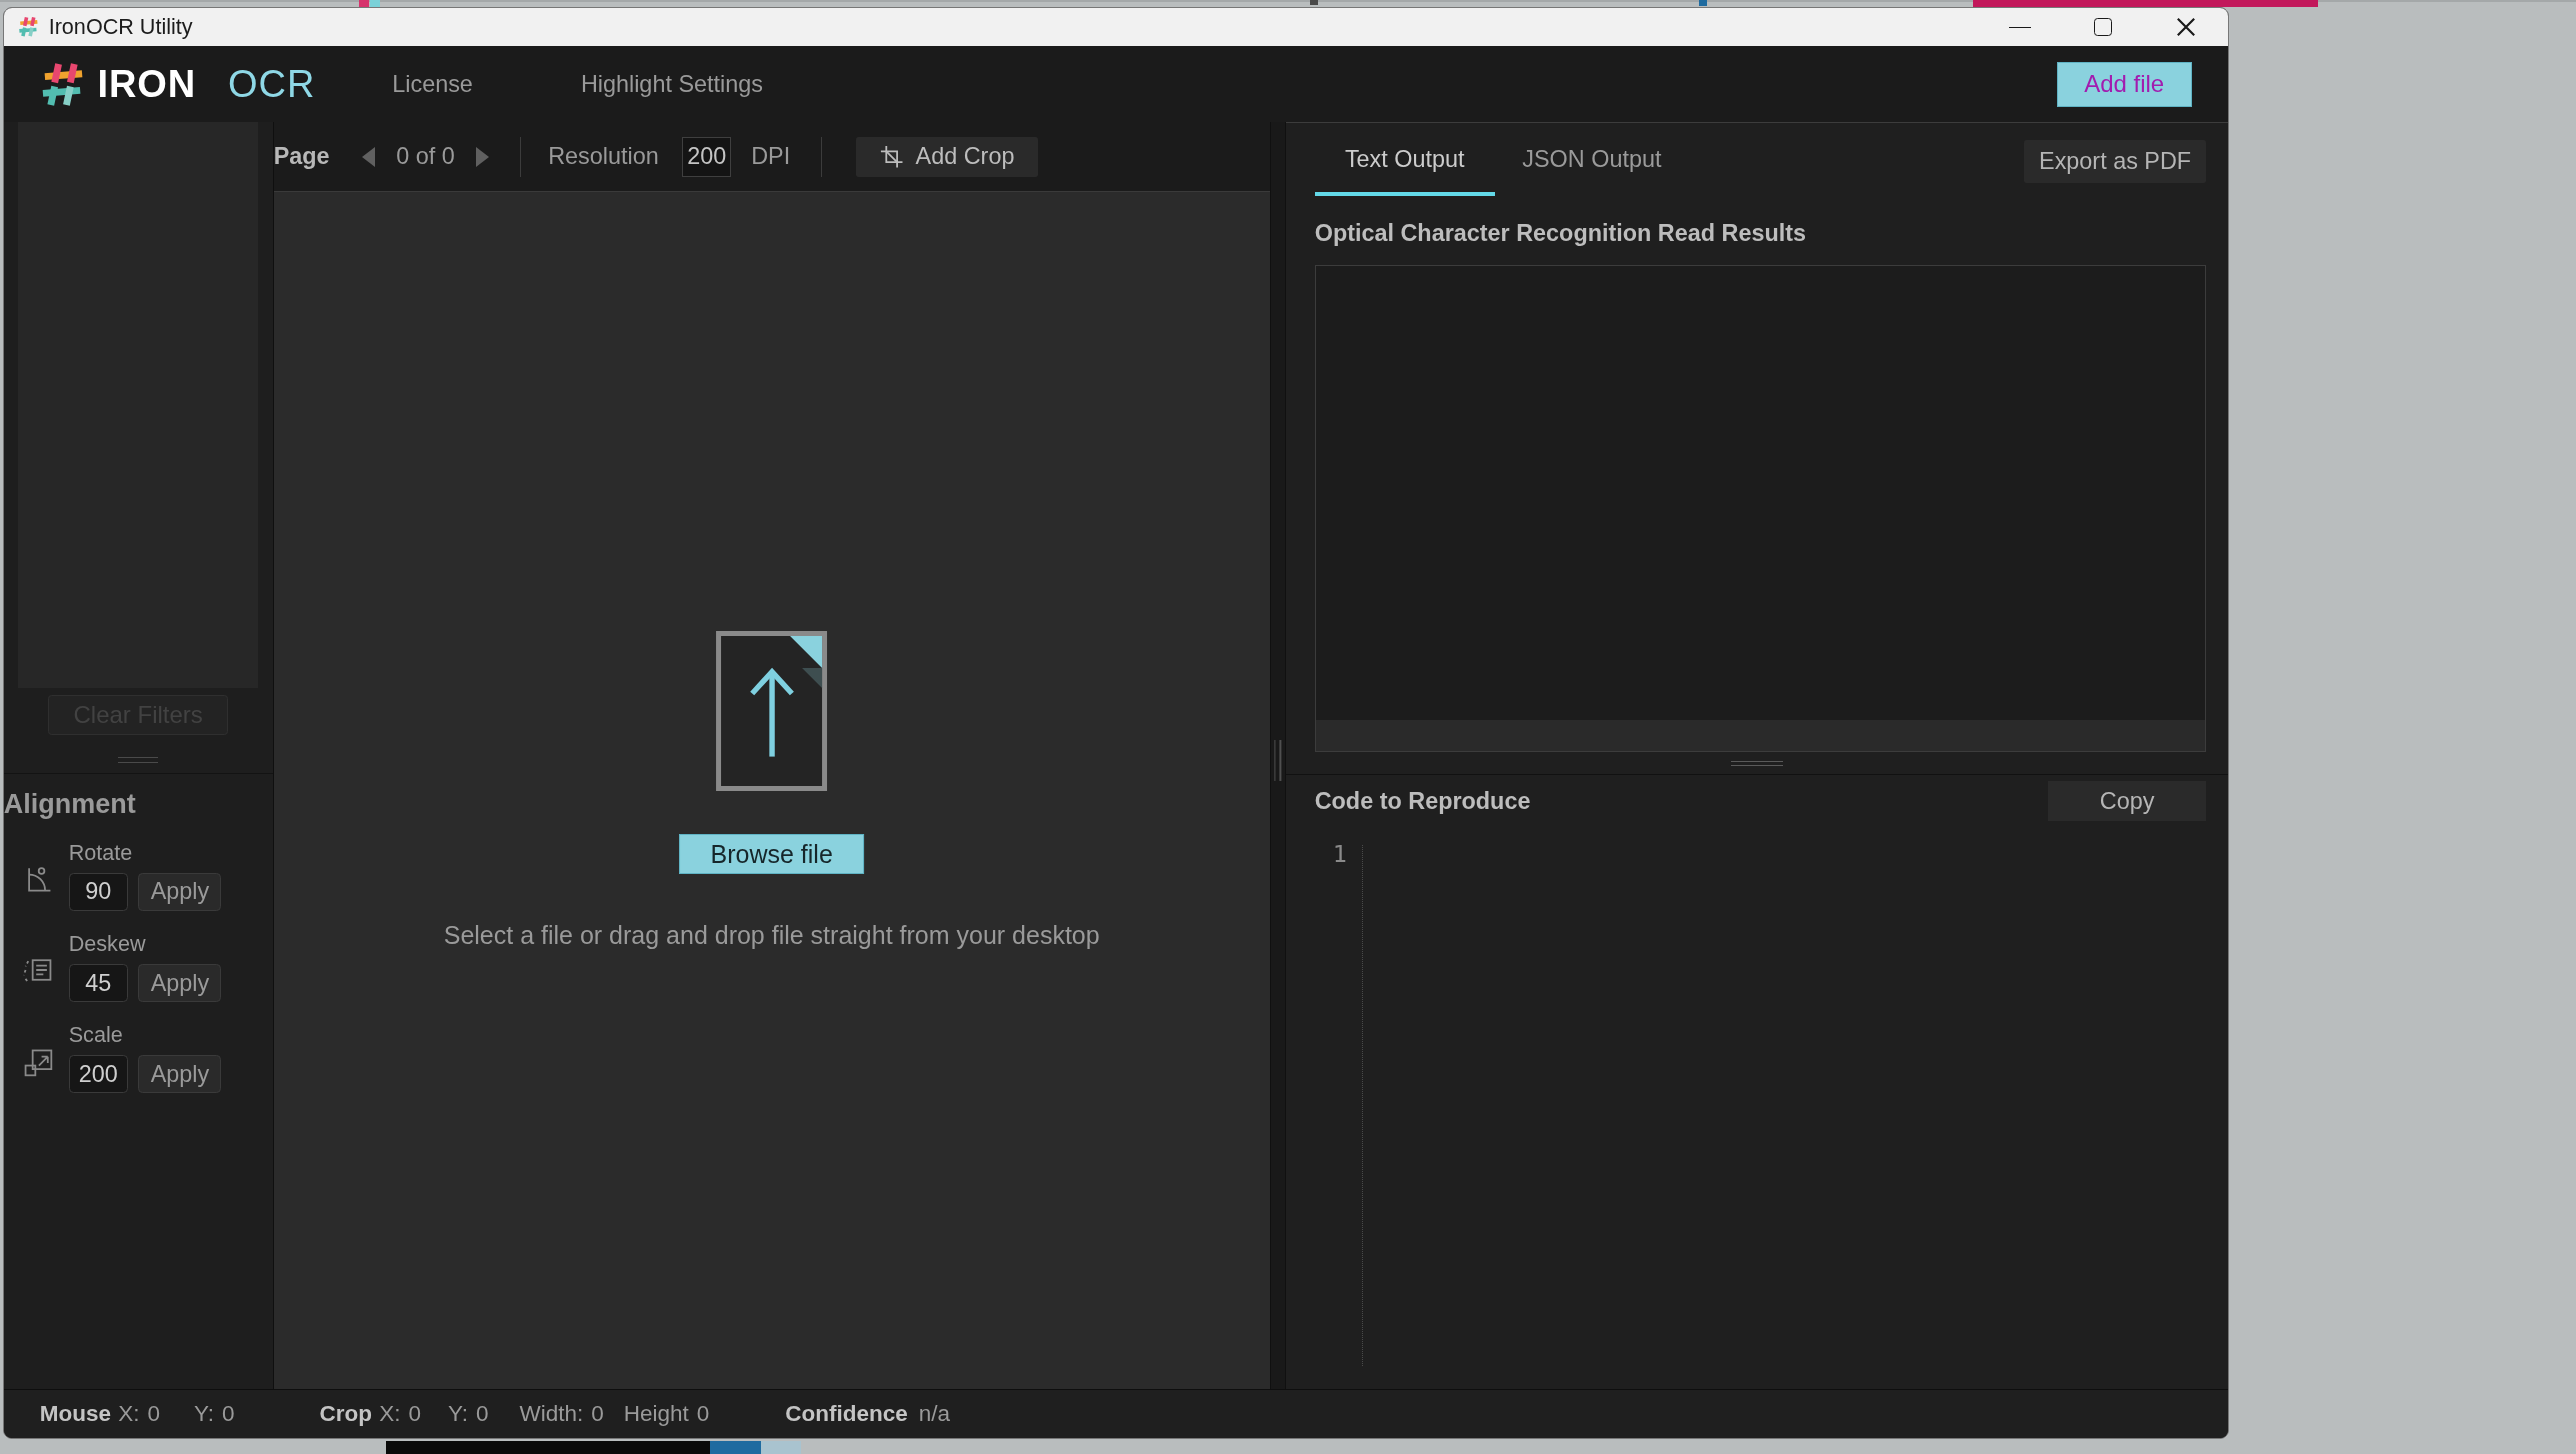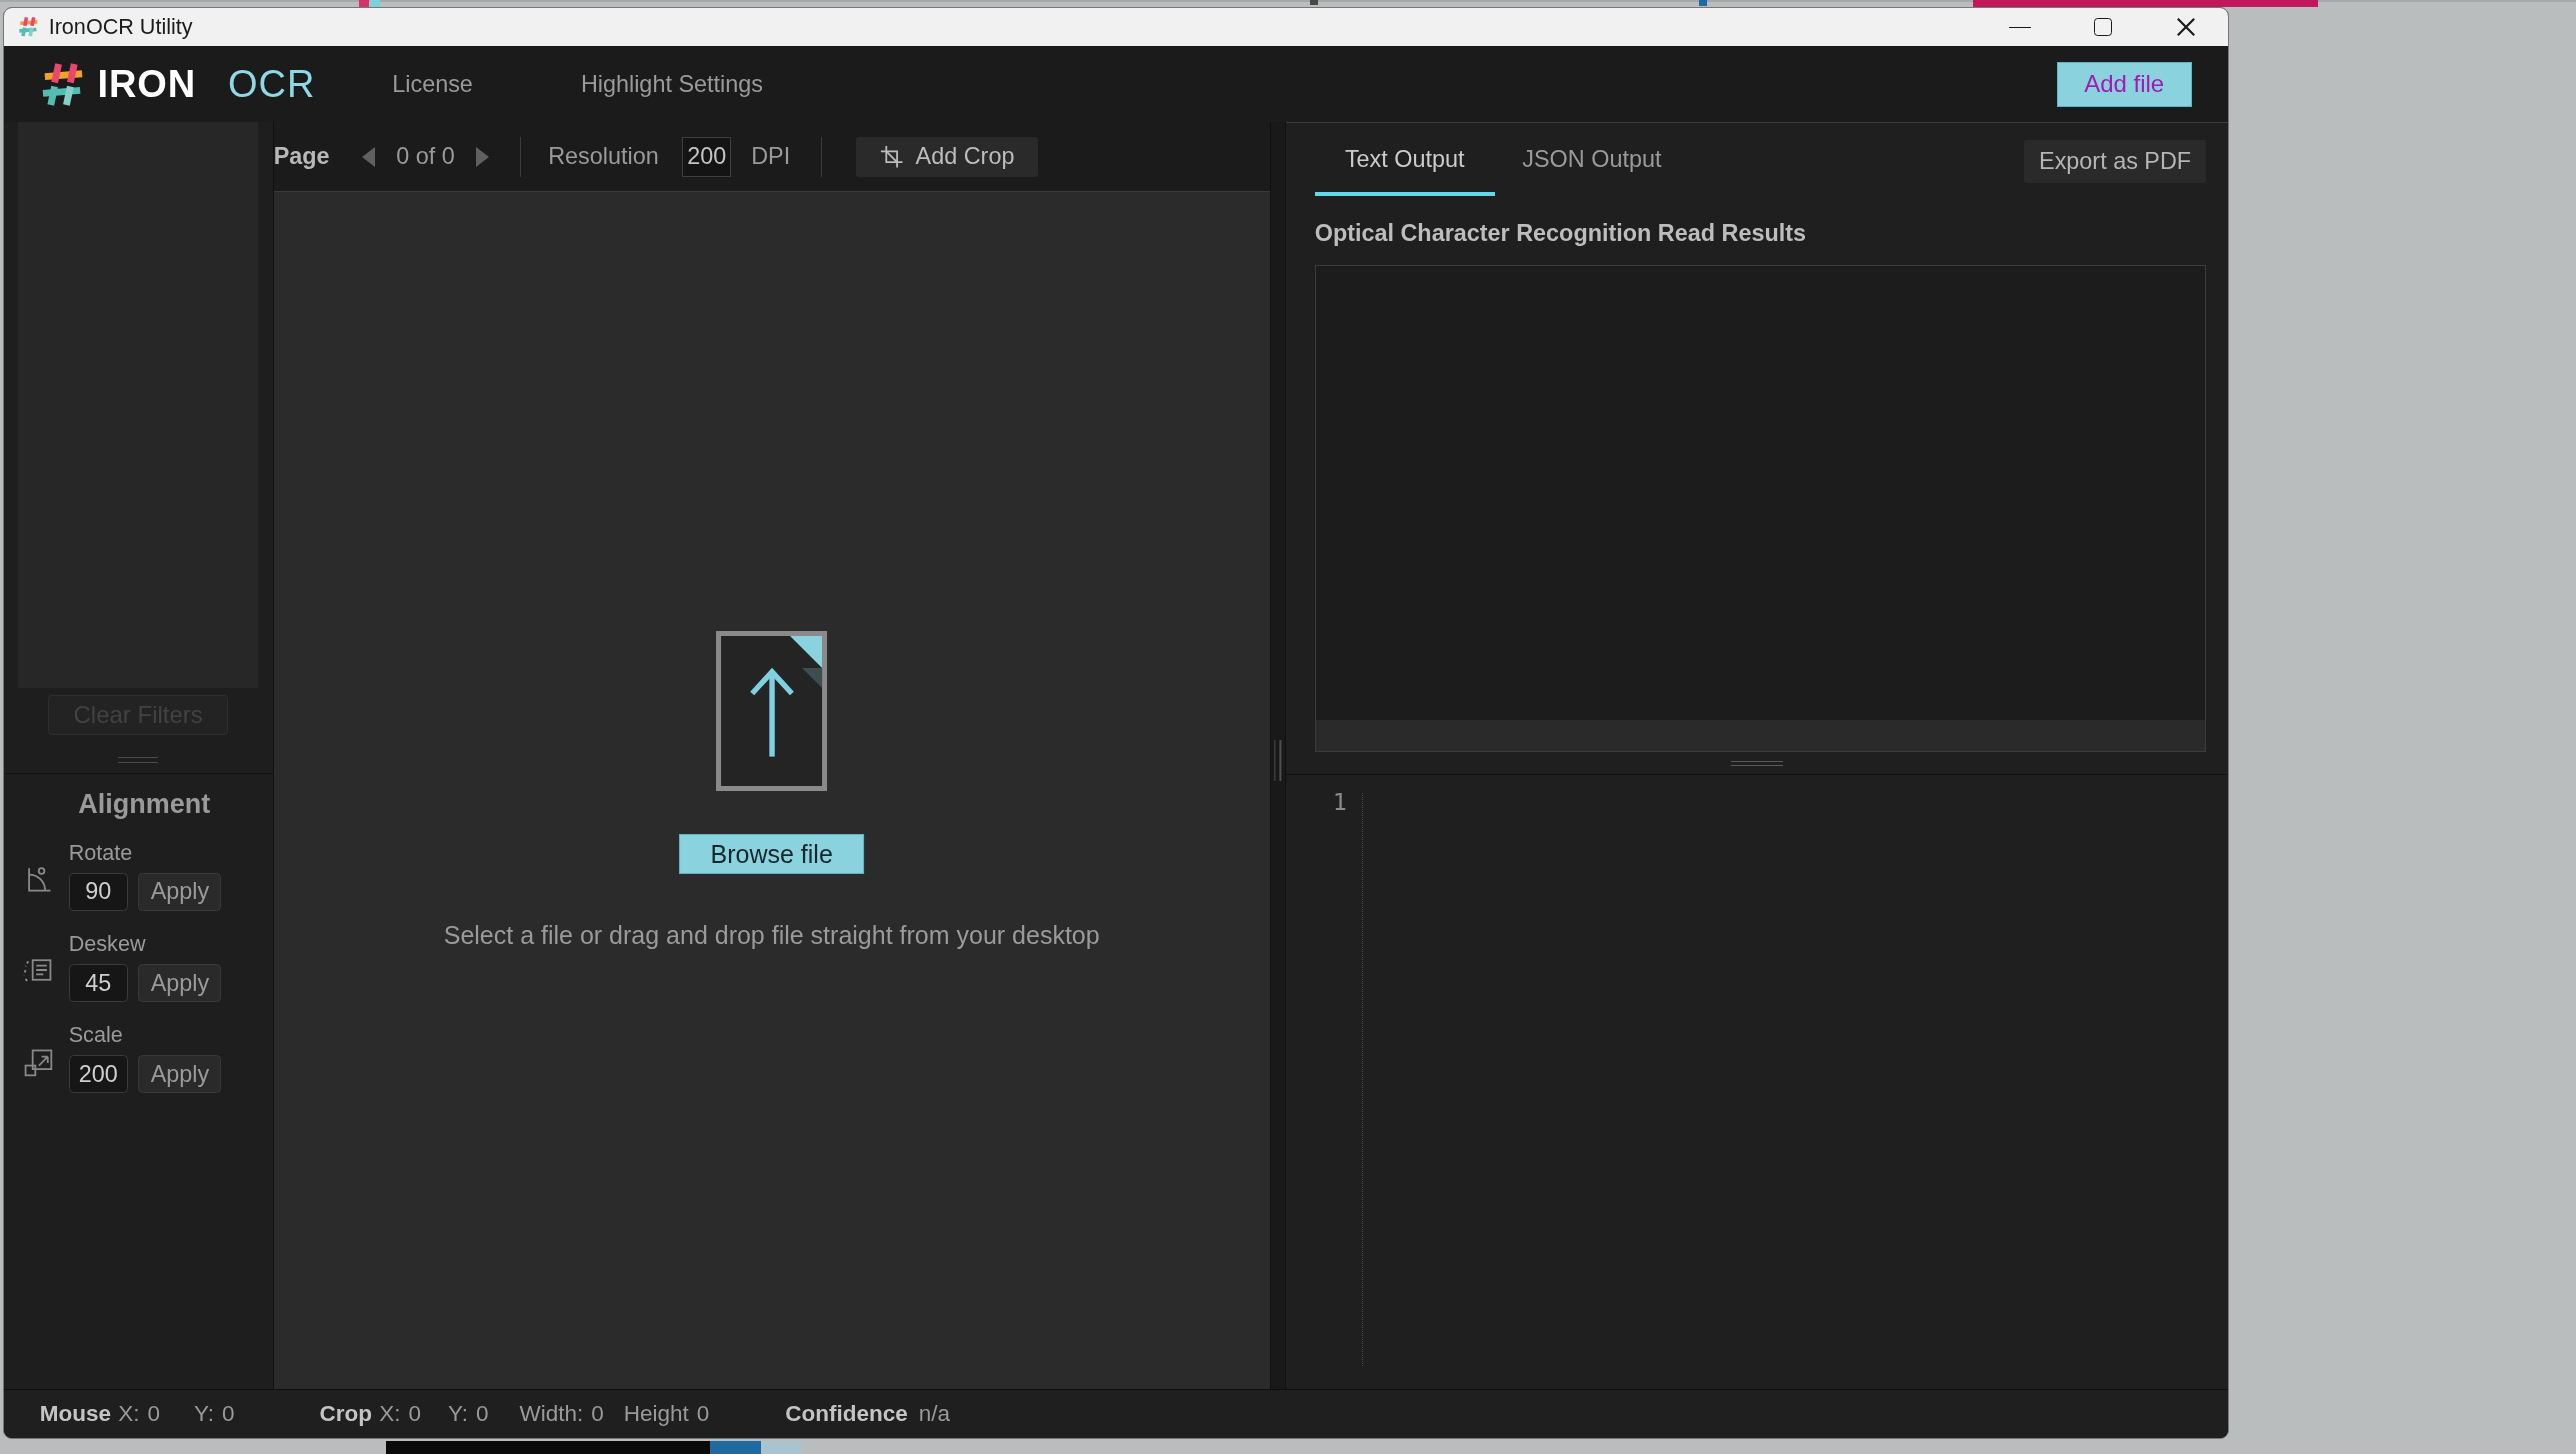--- a/index.html
+++ b/index.html
@@ -47,21 +47,21 @@
   
   .sidebar { width:270px; background:#1e1e1e; border-right:0.9px solid #0f0f0f; display:flex; flex-direction:column; flex:0 0 auto; }
   .filters-head { display:flex; align-items:center; justify-content:space-between; padding:20px 23.4px 12.6px 27px; }
   .filters-title { font-size:28px; font-weight:bold; color:#9a9a9a; }
   .add-filter-btn { width:29px; height:31px; background:#272727; border:0.9px solid #3f3f3f; color:#9a9a9a; font-size:25px; line-height:27px; text-align:center; }
   .filters-panel { margin:0 14.4px; height:566px; background:#272727; }
   .clear-filters-btn { margin:7.2px auto 0; width:180px; height:40px; background:#232323; border:0.9px solid #2f2f2f; border-radius:3.6px; color:#424242; font-size:24px; display:flex; align-items:center; justify-content:center; }
   .v-handle { margin:21.6px auto 0; width:40px; }
   .v-handle i { display:block; border-top:1.8px solid #4a4a4a; margin-bottom:4.5px; }
   .sidebar-divider { margin-top:5.4px; border-bottom:1.8px solid #131313; }
-  .alignment-title { margin-top:14.4px; text-align:center; font-size:27px; font-weight:bold; color:#9a9a9a;padding-left:12px; }
+  .alignment-title { margin-top:14.4px; text-align:left; font-size:27px; font-weight:bold; color:#9a9a9a; }
   .align-row { display:flex; padding:20px 0 0 18px; }
   .align-icon { width:47px; padding-top:23.4px; color:#8a8a8a; }
   .align-fields .af-label { font-size:21.6px; color:#9a9a9a; margin-bottom:7.2px; }
   .af-controls { display:flex; gap:10.8px; }
   .af-input { width:59px; height:38px; background:#161616; border:0.9px solid #3a3a3a; border-radius:4.5px; color:#cfcfcf; font-size:23.4px; text-align:center; font-family:"Liberation Sans",sans-serif; }
   .apply-btn { width:83px; height:38px; background:#2a2a2a; border:0.9px solid #3a3a3a; border-radius:4.5px; color:#9a9a9a; font-size:23.4px; }
 
   
   .center { flex:1; display:flex; flex-direction:column; min-width:0; background:#2b2b2b; }
   .toolbar { height:70px; background:#1b1b1b; border-bottom:0.9px solid #3a3a3a; display:flex; align-items:center; flex:0 0 auto; font-size:23.4px; }
@@ -307,20 +307,24 @@
         <div class="results-scroll-track"></div>
       </div>
 
       <div class="h-splitter">
         <span class="grip">
             <i></i>
             <i></i>
           </span>
       </div>
 
+      <div class="code-head">
+        <span class="code-title">Code to Reproduce</span>
+        <button class="copy-btn">Copy</button>
+      </div>
       <div class="code-area">
         <span class="line-number">1</span>
         <span class="indent-guide"></span>
       </div>
     </div>
   </div>
 
   <div class="statusbar">
     <span class="sb-label ml40">Mouse</span>
     <span class="pair ml8">

